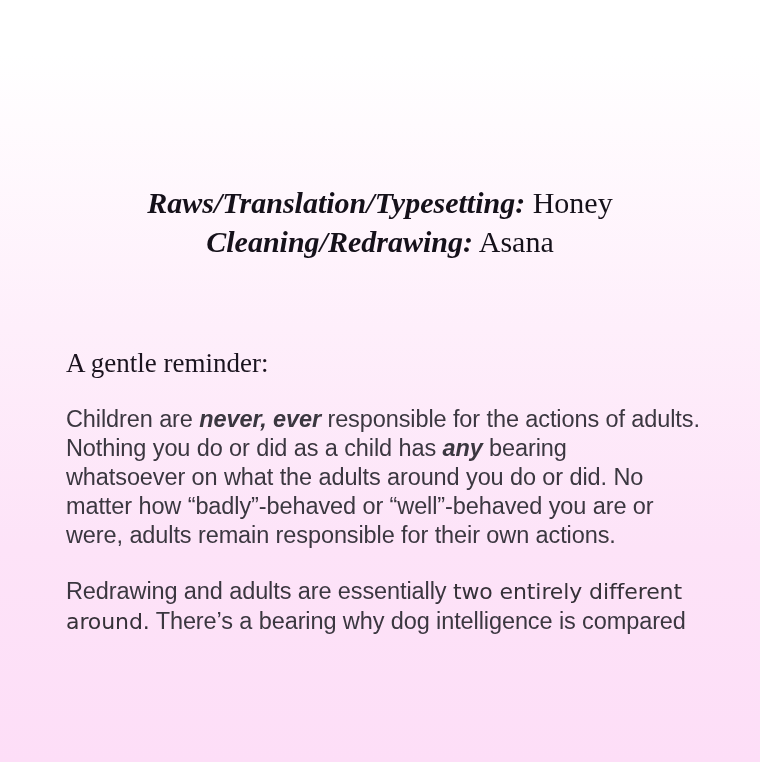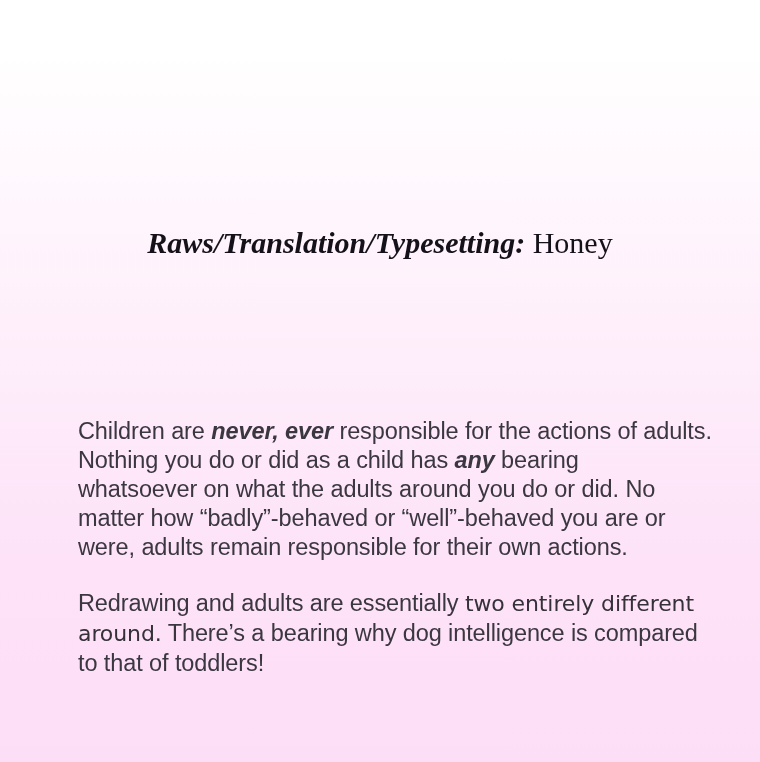--- a/index.html
+++ b/index.html
@@ -28,21 +28,20 @@
   .credits {
     position: absolute;
     top: 183px;
     left: 0;
     width: 760px;
     text-align: center;
     font-family: "Liberation Serif", serif;
     font-size: 30px;
     line-height: 39px;
     color: #15111a;
-    margin-top: 40px;
   }
   .credit-role {
     font-style: italic;
     font-weight: 700;
   }
   .credit-name {
     font-style: normal;
     font-weight: 400;
   }
   
@@ -54,21 +53,21 @@
     font-family: "Liberation Serif", serif;
     font-weight: 400;
     font-size: 27px;
     line-height: 30px;
     color: #1b141f;
   }
   .note-p {
     position: absolute;
     left: 66px;
     width: 650px;
-    margin: 12px;
+    margin: 0;
     font-family: "Liberation Sans", sans-serif;
     font-size: 23.5px;
     line-height: 28.9px;
     color: #3b3740;
     letter-spacing: -0.1px;
   }
   .note-p1 { top: 405px; }
   .note-p2 { top: 577px; }
   .em-bi {
     font-weight: 700;
@@ -80,20 +79,22 @@
     color: #353138;
   }
 </style>
 </head>
 <body>
 
 <div class="page">
 
   <header class="credits">
     <div class="credits-line"><span class="credit-role">Raws/Translation/Typesetting:</span><span class="credit-name"> Honey</span></div>
+    <div class="credits-line"><span class="credit-role">Cleaning/Redrawing:</span><span class="credit-name"> Asana</span></div>
   </header>
 
+  <h2 class="note-heading">A gentle reminder:</h2>
 
   <p class="note-p note-p1"><span>Children are </span><span class="em-bi">never, ever</span><span> responsible for the actions of adults.</span><br><span>Nothing you do or did as a child has </span><span class="em-bi">any</span><span> bearing</span><br><span>whatsoever on what the adults around you do or did. No</span><br><span>matter how “badly”-behaved or “well”-behaved you are or</span><br><span>were, adults remain responsible for their own actions.</span></p>
 
-  <p class="note-p note-p2"><span>Redrawing and adults are essentially </span><span class="em-alt">two entirely different</span><br><span class="em-alt">around.</span><span> There’s a bearing why dog intelligence is compared</span><br><span>to that of toddlers!</span></p>
+  <p class="note-p note-p2"><span>Redrawing and adults are essentially </span><span class="em-alt">two entirely different</span><br><span class="em-alt">around.</span><span> There’s a bearing why dog intelligence is compared</span><br></p>
 
 </div>
 
 </body></html>

